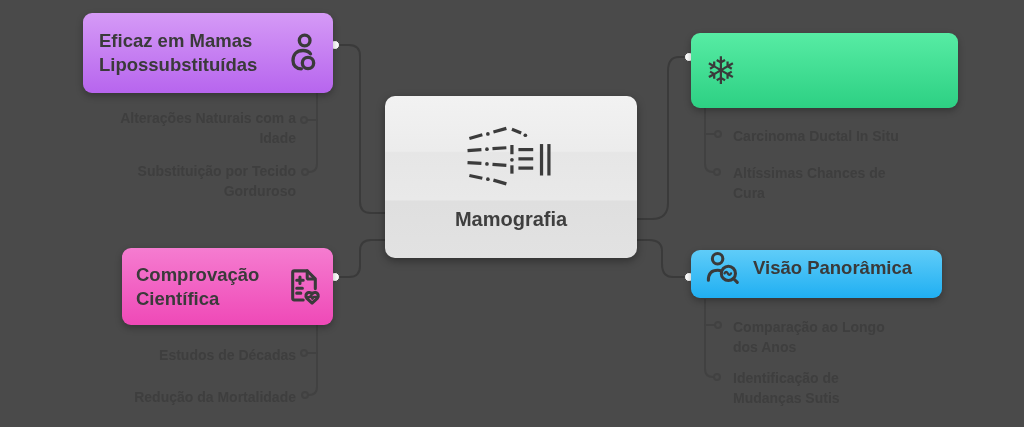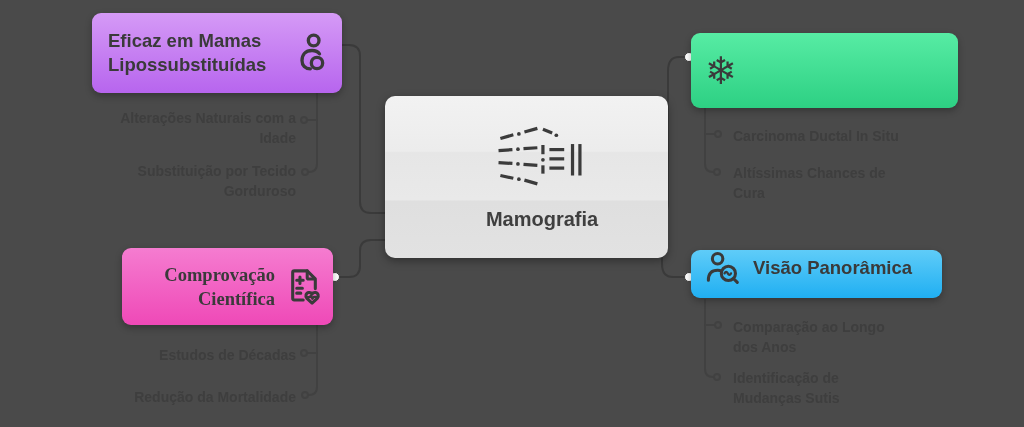--- a/index.html
+++ b/index.html
@@ -22,31 +22,30 @@
   .node .label{
     font-weight:bold; color:#3a3a3a; font-size:18.5px; line-height:24px;
   }
   .central-node{
     position:absolute; left:385px; top:96px; width:252px; height:162px;
     border-radius:10px;
     background:linear-gradient(180deg,#f2f2f2 0%, #ececec 34%, #e6e6e6 35%, #e9e9e9 64%, #dfdfdf 65%, #e2e2e2 100%);
     box-shadow:0 3px 8px rgba(0,0,0,0.35);
     display:flex; flex-direction:column; align-items:center;
     cursor:pointer;
-    padding-left:31px;
   }
   .central-node .central-label{
     font-weight:bold; font-size:20px; color:#3f3f3f; margin-top:14px;
   }
   .central-icon{margin-top:24px;}
-  .node-purple{left:92px; top:13px; width:250px; height:80px; padding:0 10px 0 16px;}
+  .node-purple{left:83px; top:13px; width:250px; height:80px; padding:0 10px 0 16px;}
   .node-purple .label{flex:1;}
   .node-green{left:691px; top:33px; width:267px; height:75px; padding:0 12px 0 14px;}
   .node-pink{left:122px; top:248px; width:211px; height:77px; padding:0 8px 0 14px;}
-  .node-pink .label{flex:1; text-align:right; padding-right:8px;font-family:Liberation Serif, serif;}
+  .node-pink .label{flex:1; text-align:left; padding-right:8px;}
   .node-blue{left:691px; top:250px; width:251px; height:48px; padding:0 10px 12px 12px;}
   .node-blue .label{white-space:nowrap;}
   .snowflake{
     font-family:"DejaVu Sans", sans-serif; font-size:38px; line-height:38px;
     color:#3a3a3a; margin-right:10px;
   }
   .sub-label{
     position:absolute; font-weight:bold; font-size:14px; line-height:20px;
     color:#3e3e3e; cursor:pointer;
   }

